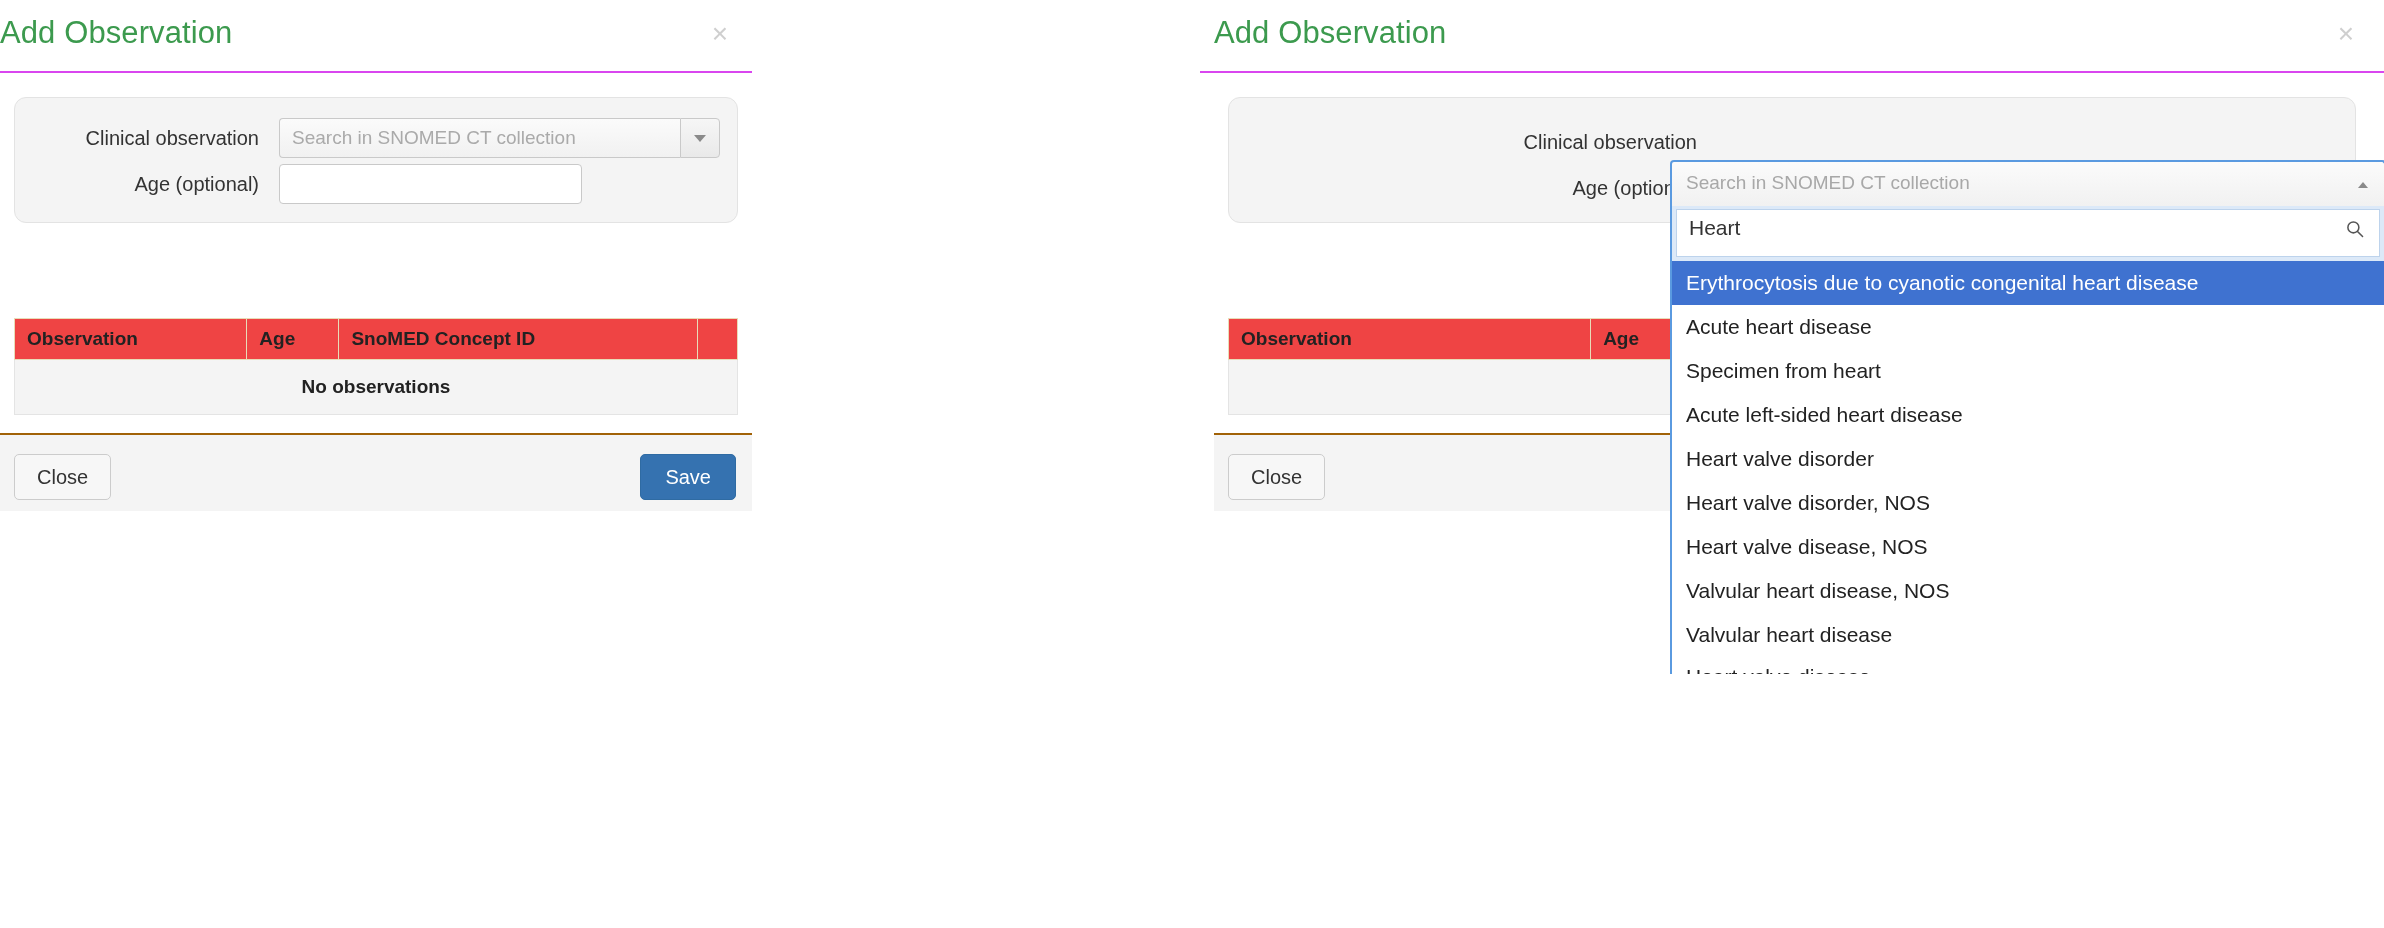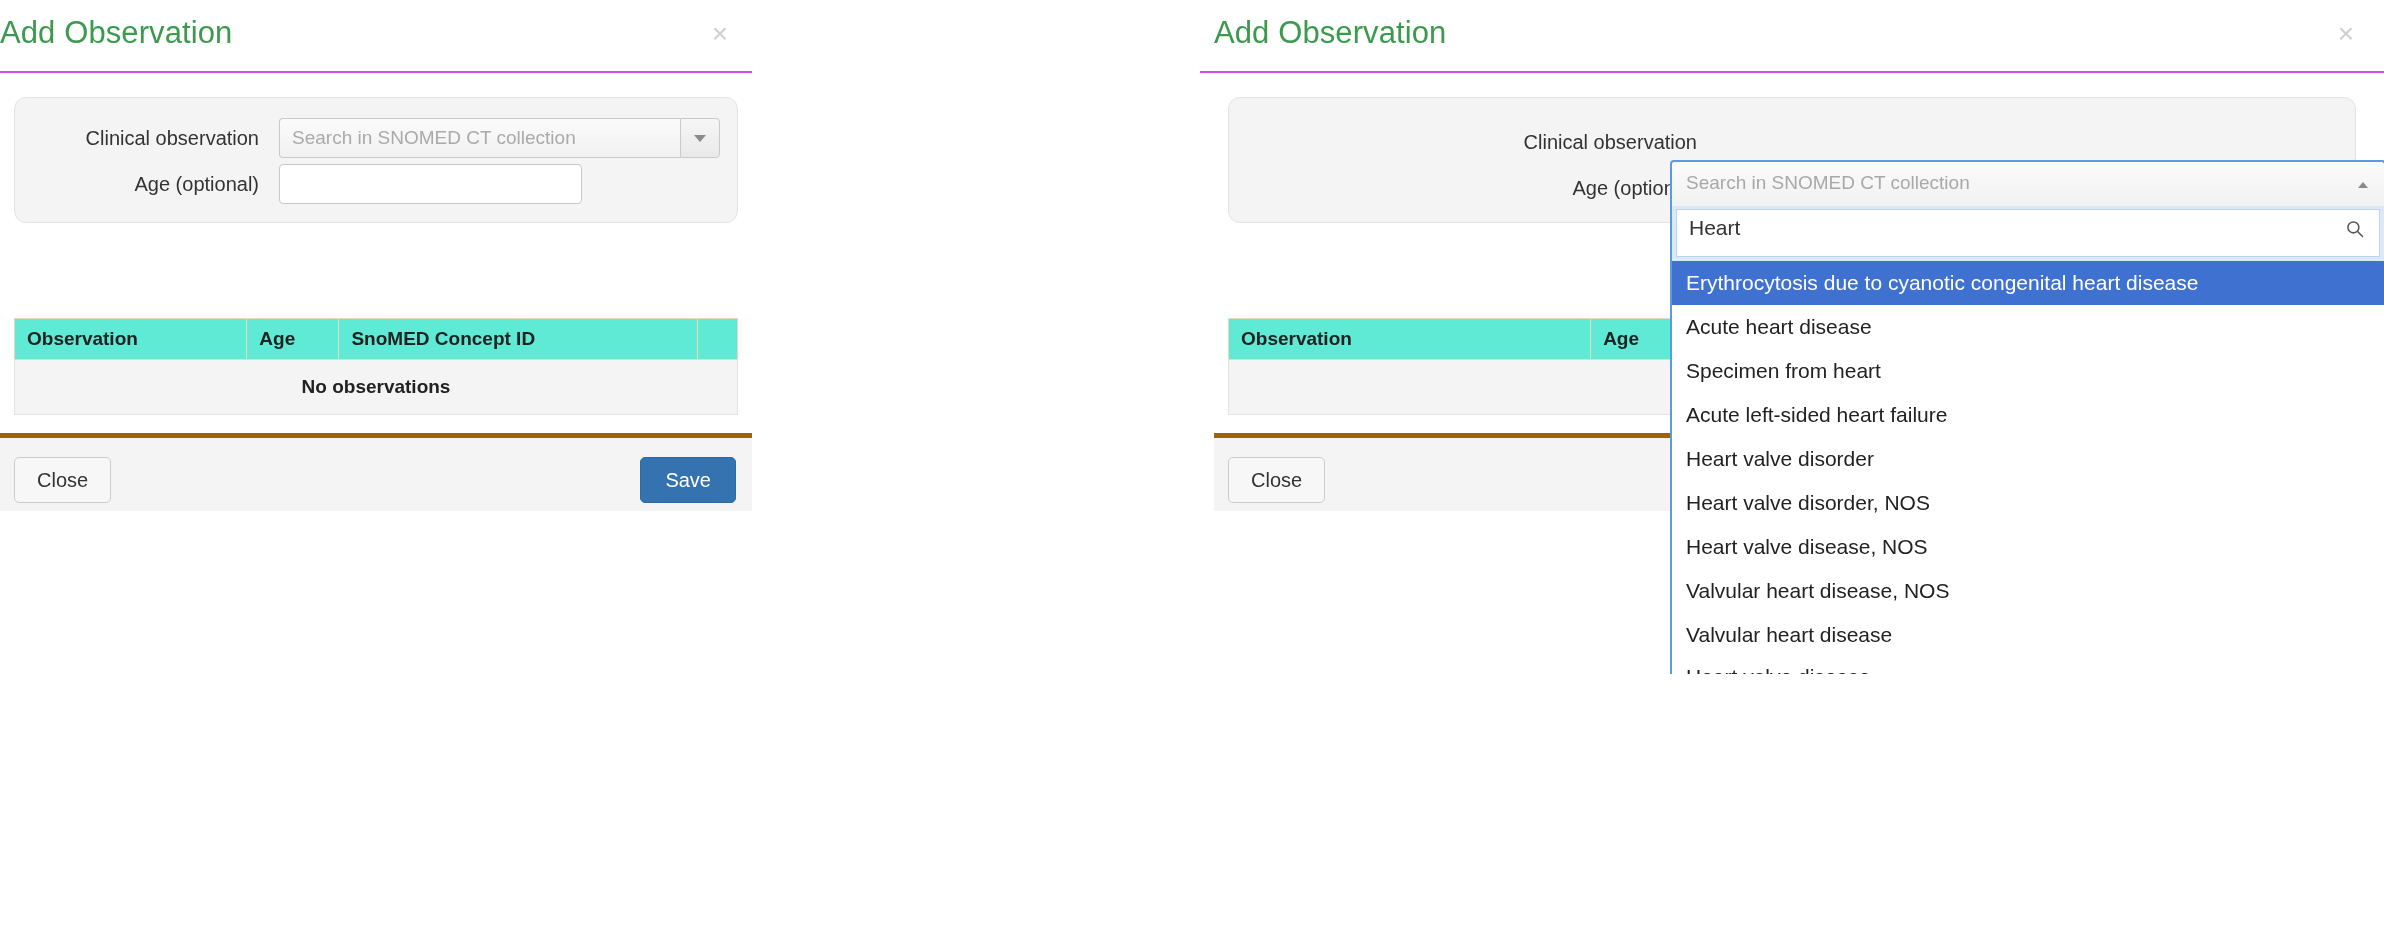--- a/index.html
+++ b/index.html
@@ -168,21 +168,21 @@
     position: absolute;
     border-collapse: collapse;
     box-sizing: border-box;
     border: 1px solid #e0e0e0;
     table-layout: fixed;
   }
   #modal-left  .obs-table { left: 14px; top: 245px; width: 724px; }
   #modal-right .obs-table { left: 28px; top: 245px; width: 1128px; }
 
   .obs-table th {
-    background: #5eead4;
+    background: #ef4444;
     border: 1px solid #e8dcb8;
     font-size: 19px;
     font-weight: bold;
     color: #222222;
     text-align: left;
     padding: 9px 12px;
     box-sizing: border-box;
     white-space: nowrap;
   }
   .obs-table td.empty-cell {
@@ -192,21 +192,21 @@
     text-align: center;
     font-size: 19px;
     font-weight: bold;
     color: #222222;
   }
 
   
   .modal-footer {
     position: absolute;
     background: #f4f4f4;
-    border-top: 5px solid #a16207;
+    border-top: 2px solid #a16207;
     box-sizing: border-box;
     height: 78px;
   }
   #modal-left  .modal-footer { left: 0px;    top: 360px; width: 752px; }
   #modal-right .modal-footer { left: 14px;   top: 360px; width: 1156px; }
 
   .btn {
     position: absolute;
     font-family: "Liberation Sans", sans-serif;
     font-size: 20px;
@@ -422,21 +422,21 @@
       <svg class="search-icon" viewBox="0 0 20 20" fill="none" stroke="#555555" stroke-width="1.7">
         <circle cx="8.2" cy="8.2" r="6.1"></circle>
         <line x1="12.8" y1="12.8" x2="18.4" y2="18.4" stroke-linecap="round"></line>
       </svg>
     </div>
 
     <div class="ta-list" id="ta-list">
         <div class="ta-item active">Erythrocytosis due to cyanotic congenital heart disease</div>
         <div class="ta-item">Acute heart disease</div>
         <div class="ta-item">Specimen from heart</div>
-        <div class="ta-item">Acute left-sided heart failure</div>
+        <div class="ta-item">Acute left-sided heart disease</div>
         <div class="ta-item">Heart valve disorder</div>
         <div class="ta-item">Heart valve disorder, NOS</div>
         <div class="ta-item">Heart valve disease, NOS</div>
         <div class="ta-item">Valvular heart disease, NOS</div>
         <div class="ta-item">Valvular heart disease</div>
         <div class="ta-item partial">Heart valve disease</div>
       </div>
   </div>
 
 </div>

